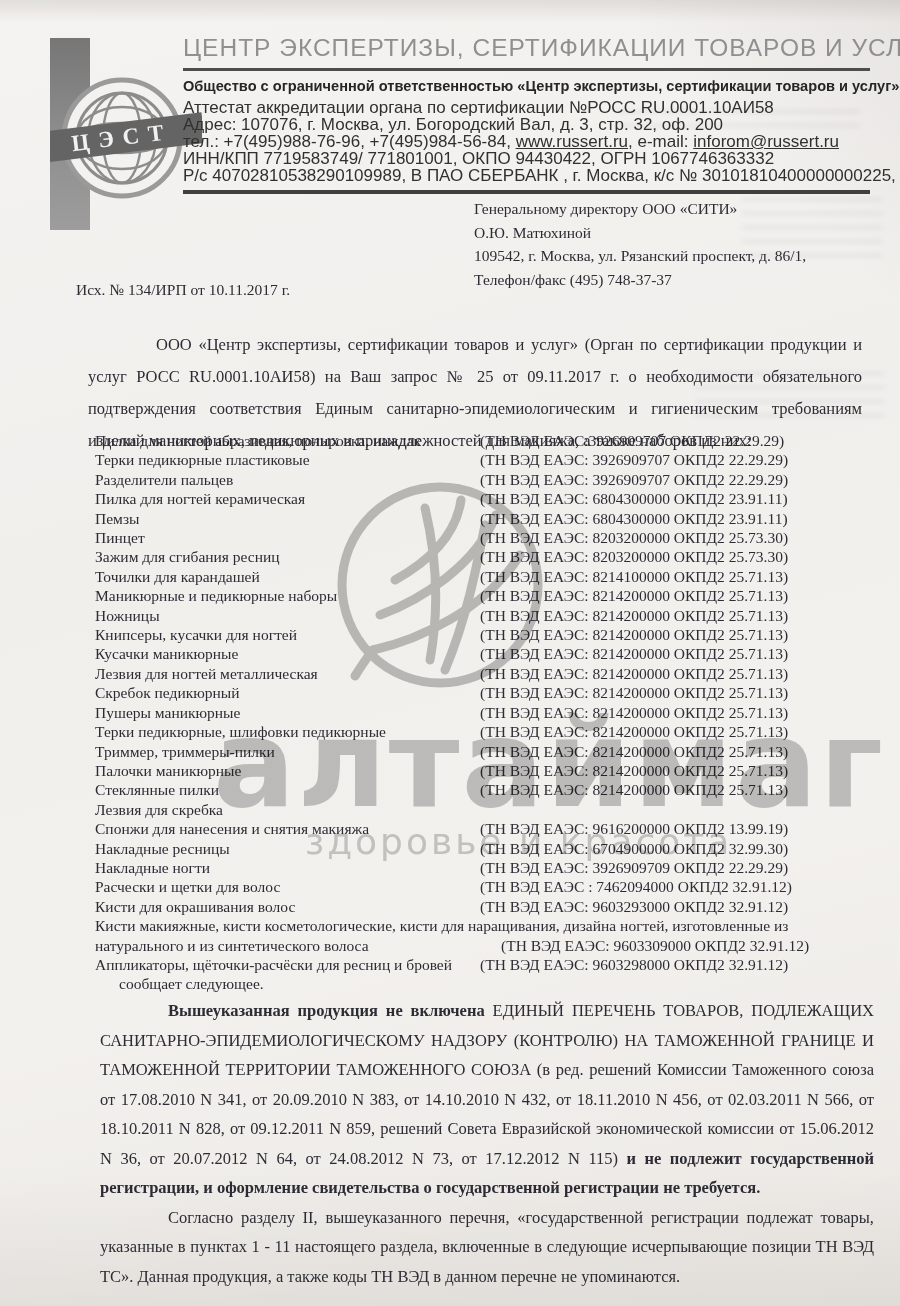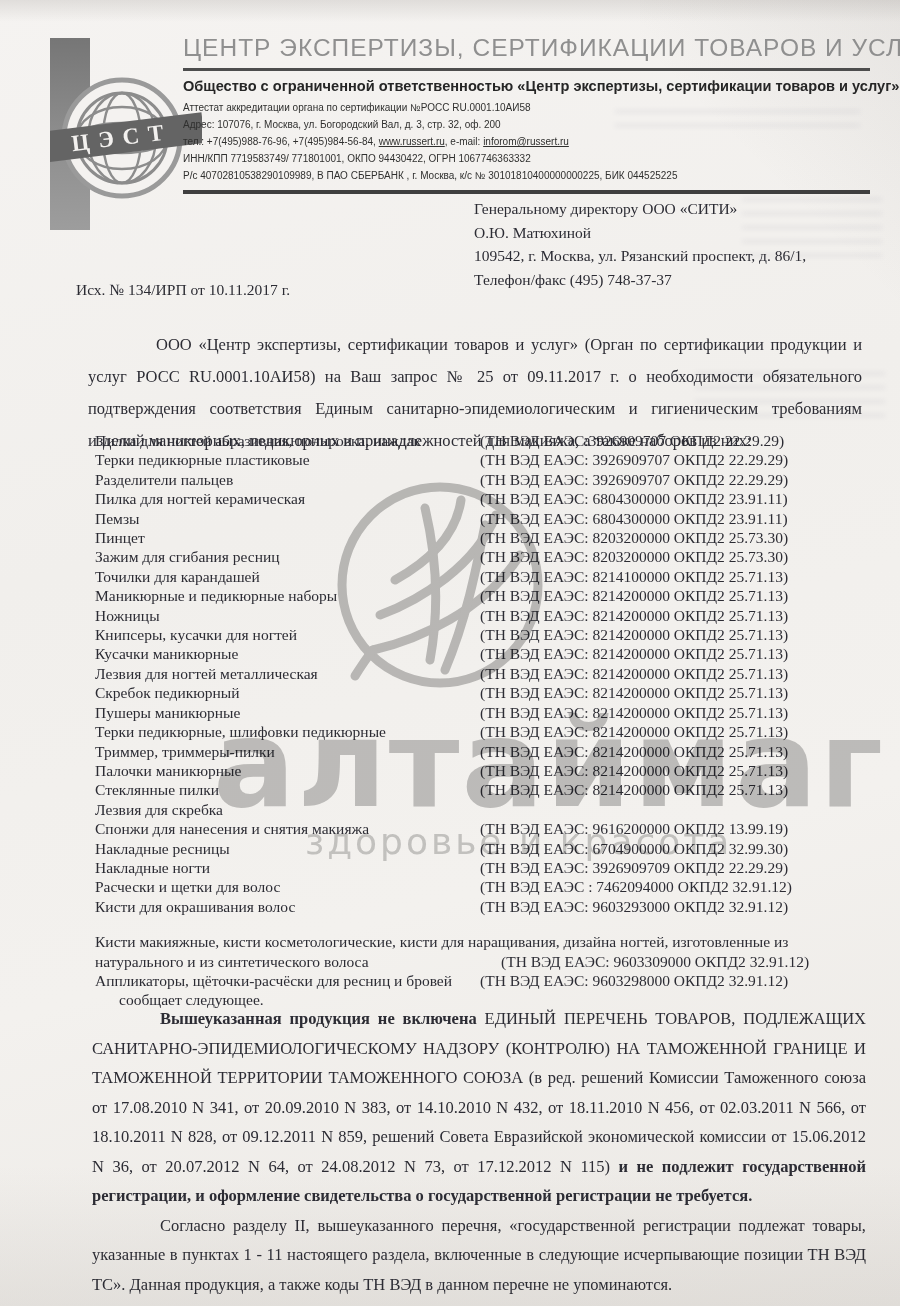--- a/index.html
+++ b/index.html
@@ -33,38 +33,38 @@
   
   .content{position:absolute;inset:0;z-index:1;}
   .logo{position:absolute;left:50px;top:38px;}
   .lh-right{position:absolute;left:183px;top:34px;width:687px;}
   .org-title{font-family:"Liberation Sans","DejaVu Sans",sans-serif;font-size:24.5px;
     letter-spacing:1px;color:#8f8f8f;white-space:nowrap;}
   .rule{height:3px;background:#4d4d4d;margin:6px 0 7px 0;}
   .rule2{height:3.5px;background:#3f3f3f;margin-top:6px;}
   .org-full{font-family:"Liberation Sans","DejaVu Sans",sans-serif;font-weight:bold;
     font-size:14.6px;color:#262626;margin-bottom:5px;white-space:nowrap;}
-  .lh-small{font-family:"Liberation Sans","DejaVu Sans",sans-serif;font-size:10px;
+  .lh-small{font-family:"Liberation Sans","DejaVu Sans",sans-serif;font-size:17px;
     line-height:17px;color:#30302f;white-space:nowrap;}
   .lh-link{color:#30302f;text-decoration:underline;cursor:pointer;}
   
   .recipient{position:absolute;left:474px;top:197px;font-size:15.5px;line-height:23.5px;}
   .ref-line{position:absolute;left:76px;top:281px;font-size:15.5px;}
   .intro{position:absolute;left:88px;top:320px;width:774px;font-size:16.5px;line-height:32px;
     text-align:justify;text-indent:68px;margin-top:9px;}
   .items{position:absolute;left:95px;top:431px;width:767px;font-size:15.5px;line-height:19.4px;}
   .item-row{display:flex;align-items:flex-end;}
   .item-name{flex:0 0 385px;white-space:nowrap;}
   .item-code{flex:1;white-space:nowrap;}
   .item-row.wide{display:block;position:relative;}
-  .item-row.wide .item-name{display:block;width:100%;white-space:normal;margin-top:16px;}
+  .item-row.wide .item-name{display:block;width:100%;white-space:normal;}
   .item-row.wide .item-code{position:absolute;left:385px;bottom:0;margin-left:21px;}
   .items-note{margin-left:24px;}
-  .lower{position:absolute;left:92px;top:996px;width:774px;font-size:16.5px;line-height:29.5px;
-    text-align:justify;margin-top:8px;}
+  .lower{position:absolute;left:100px;top:996px;width:774px;font-size:16.5px;line-height:29.5px;
+    text-align:justify;}
   .lower p{margin:0;text-indent:68px;}
   .b{font-weight:bold;}
 </style>
 </head>
 <body>
 
 <div class="page">
 
   <div class="artifact crease-top"></div>
   <div class="artifact fold-right"></div>

